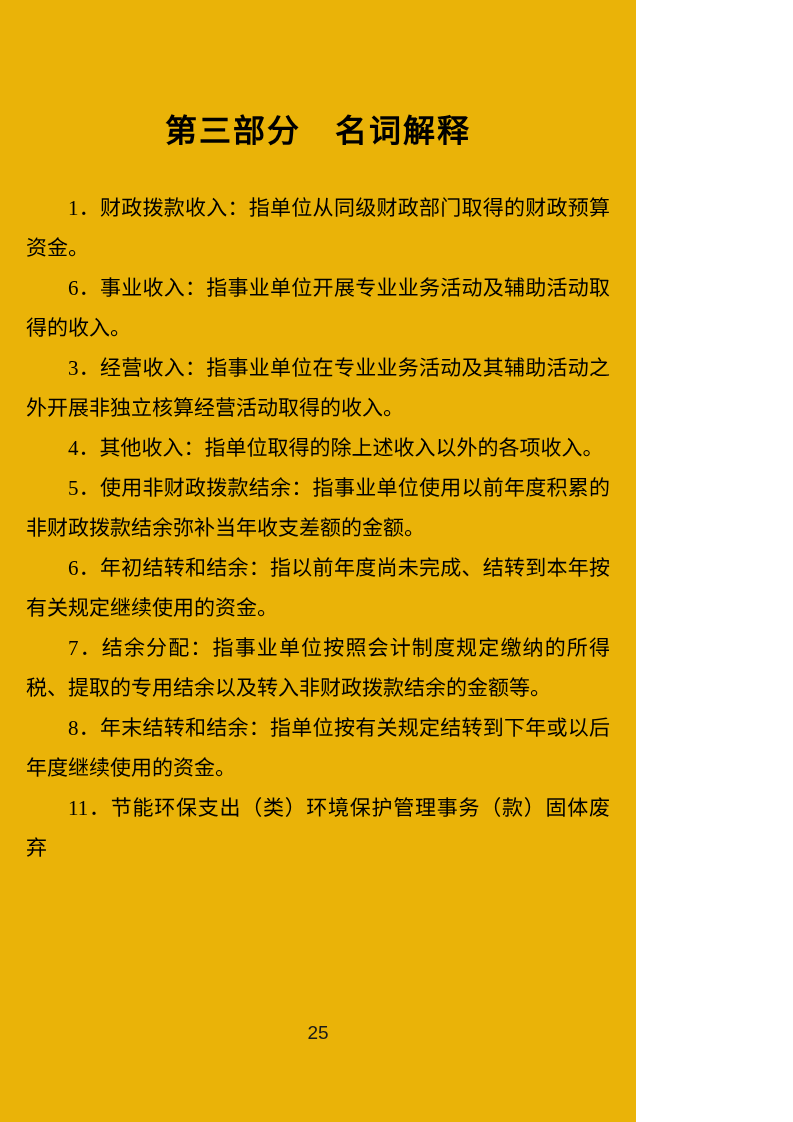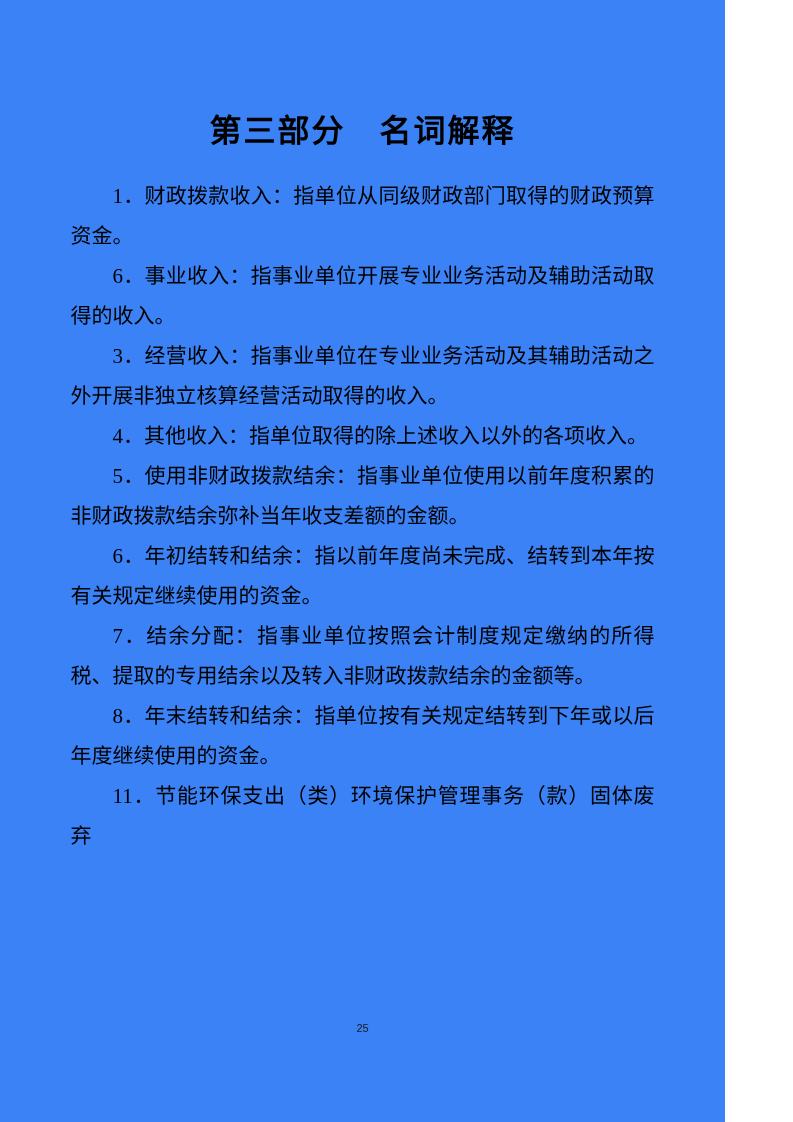--- a/index.html
+++ b/index.html
@@ -2,60 +2,60 @@
 <html lang="zh-CN"><head>
 <meta charset="utf-8">
 <style>
   html, body {
     margin: 0;
     padding: 0;
     background: #ffffff;
   }
   .page {
     position: relative;
-    width: 725px;
+    width: 636px;
     height: 1122px;
-    background: #3b82f6;
+    background: #eab308;
     overflow: hidden;
     box-sizing: border-box;
     padding-top: 110px;
   }
   .doc-title {
     margin: 0;
     text-align: center;
     font-family: "Liberation Sans", "DejaVu Sans", sans-serif;
     font-weight: bold;
     font-size: 32px;
     line-height: 42px;
     letter-spacing: 2px;
     color: #000000;
   }
   .content {
     width: 584px;
-    margin: 24px auto 0 auto;
+    margin: 36px auto 0 auto;
     font-family: "Liberation Serif", "DejaVu Serif", serif;
     font-size: 21px;
     line-height: 40px;
     color: #000000;
     text-align: justify;
     text-justify: inter-ideograph;
   }
   .content p {
     margin: 0;
     padding: 0;
     text-indent: 2em;
   }
   .page-number {
     position: absolute;
     left: 0;
     top: 1022px;
     width: 100%;
     text-align: center;
     font-family: "Liberation Sans", "DejaVu Sans", sans-serif;
-    font-size: 11px;
+    font-size: 19px;
     color: #1a1a1a;
   }
 </style>
 </head>
 <body>
 
 <div class="page">
 
   <h1 class="doc-title">第三部分　名词解释</h1>
 

